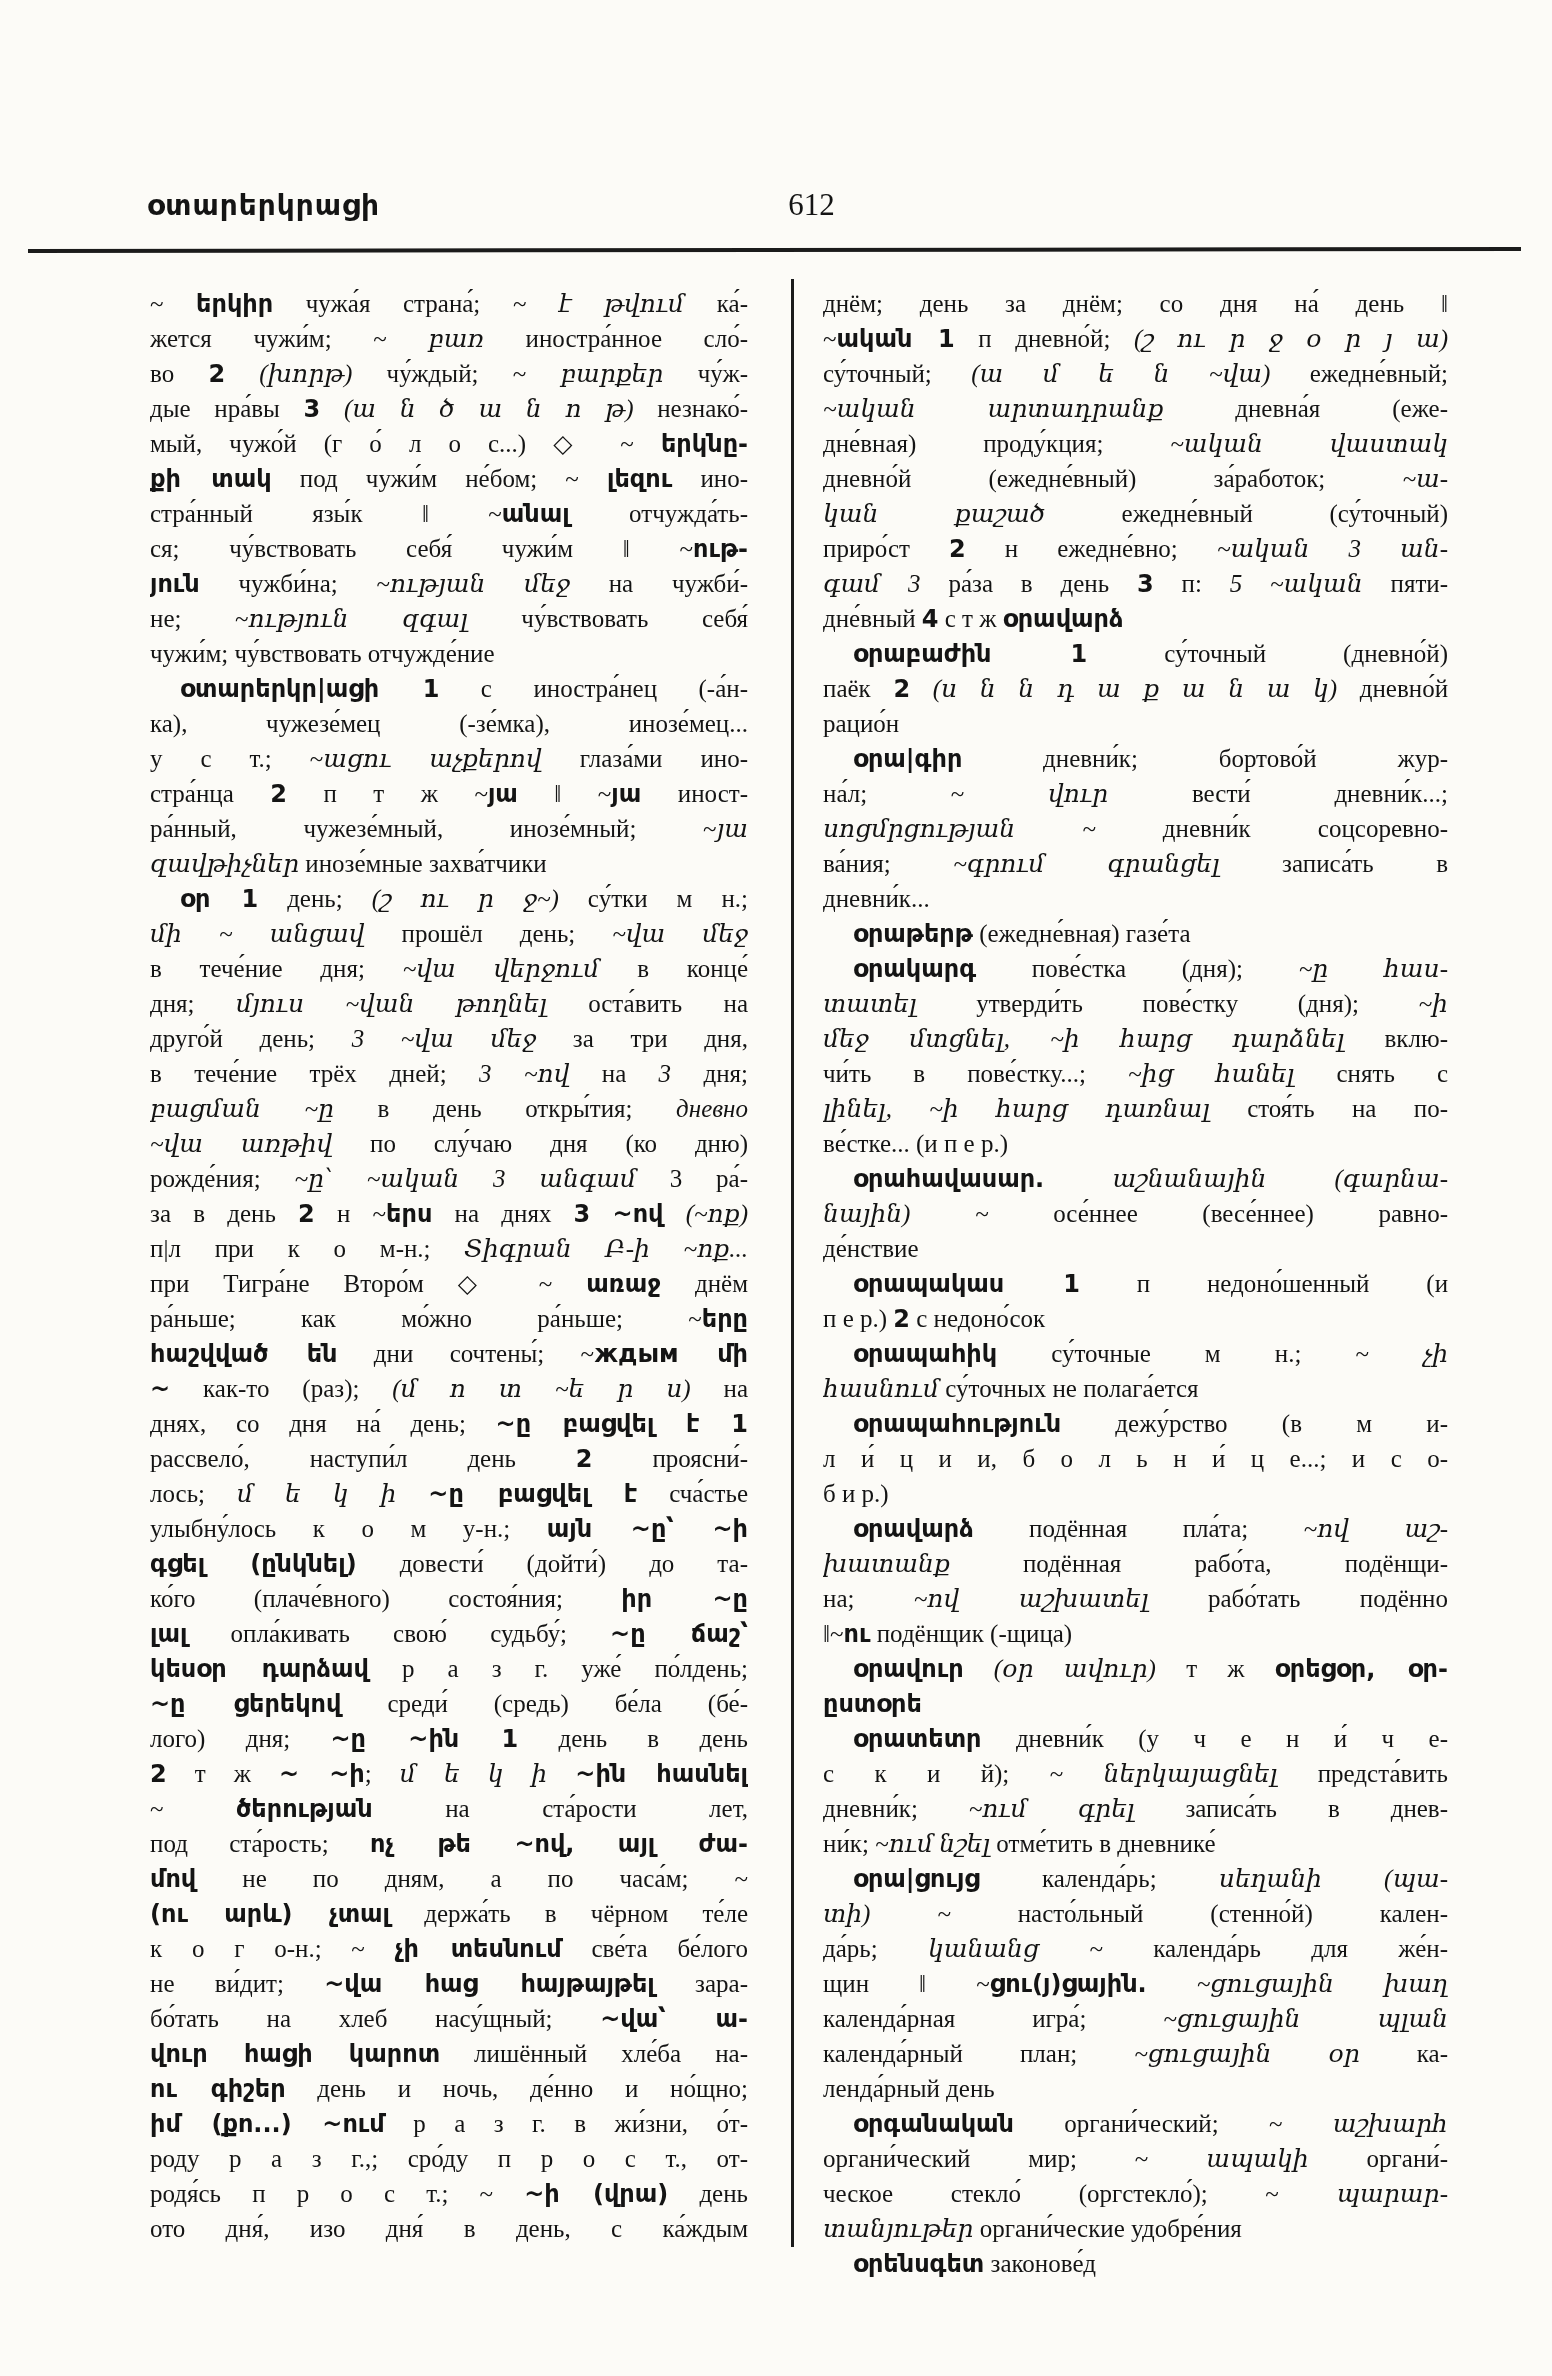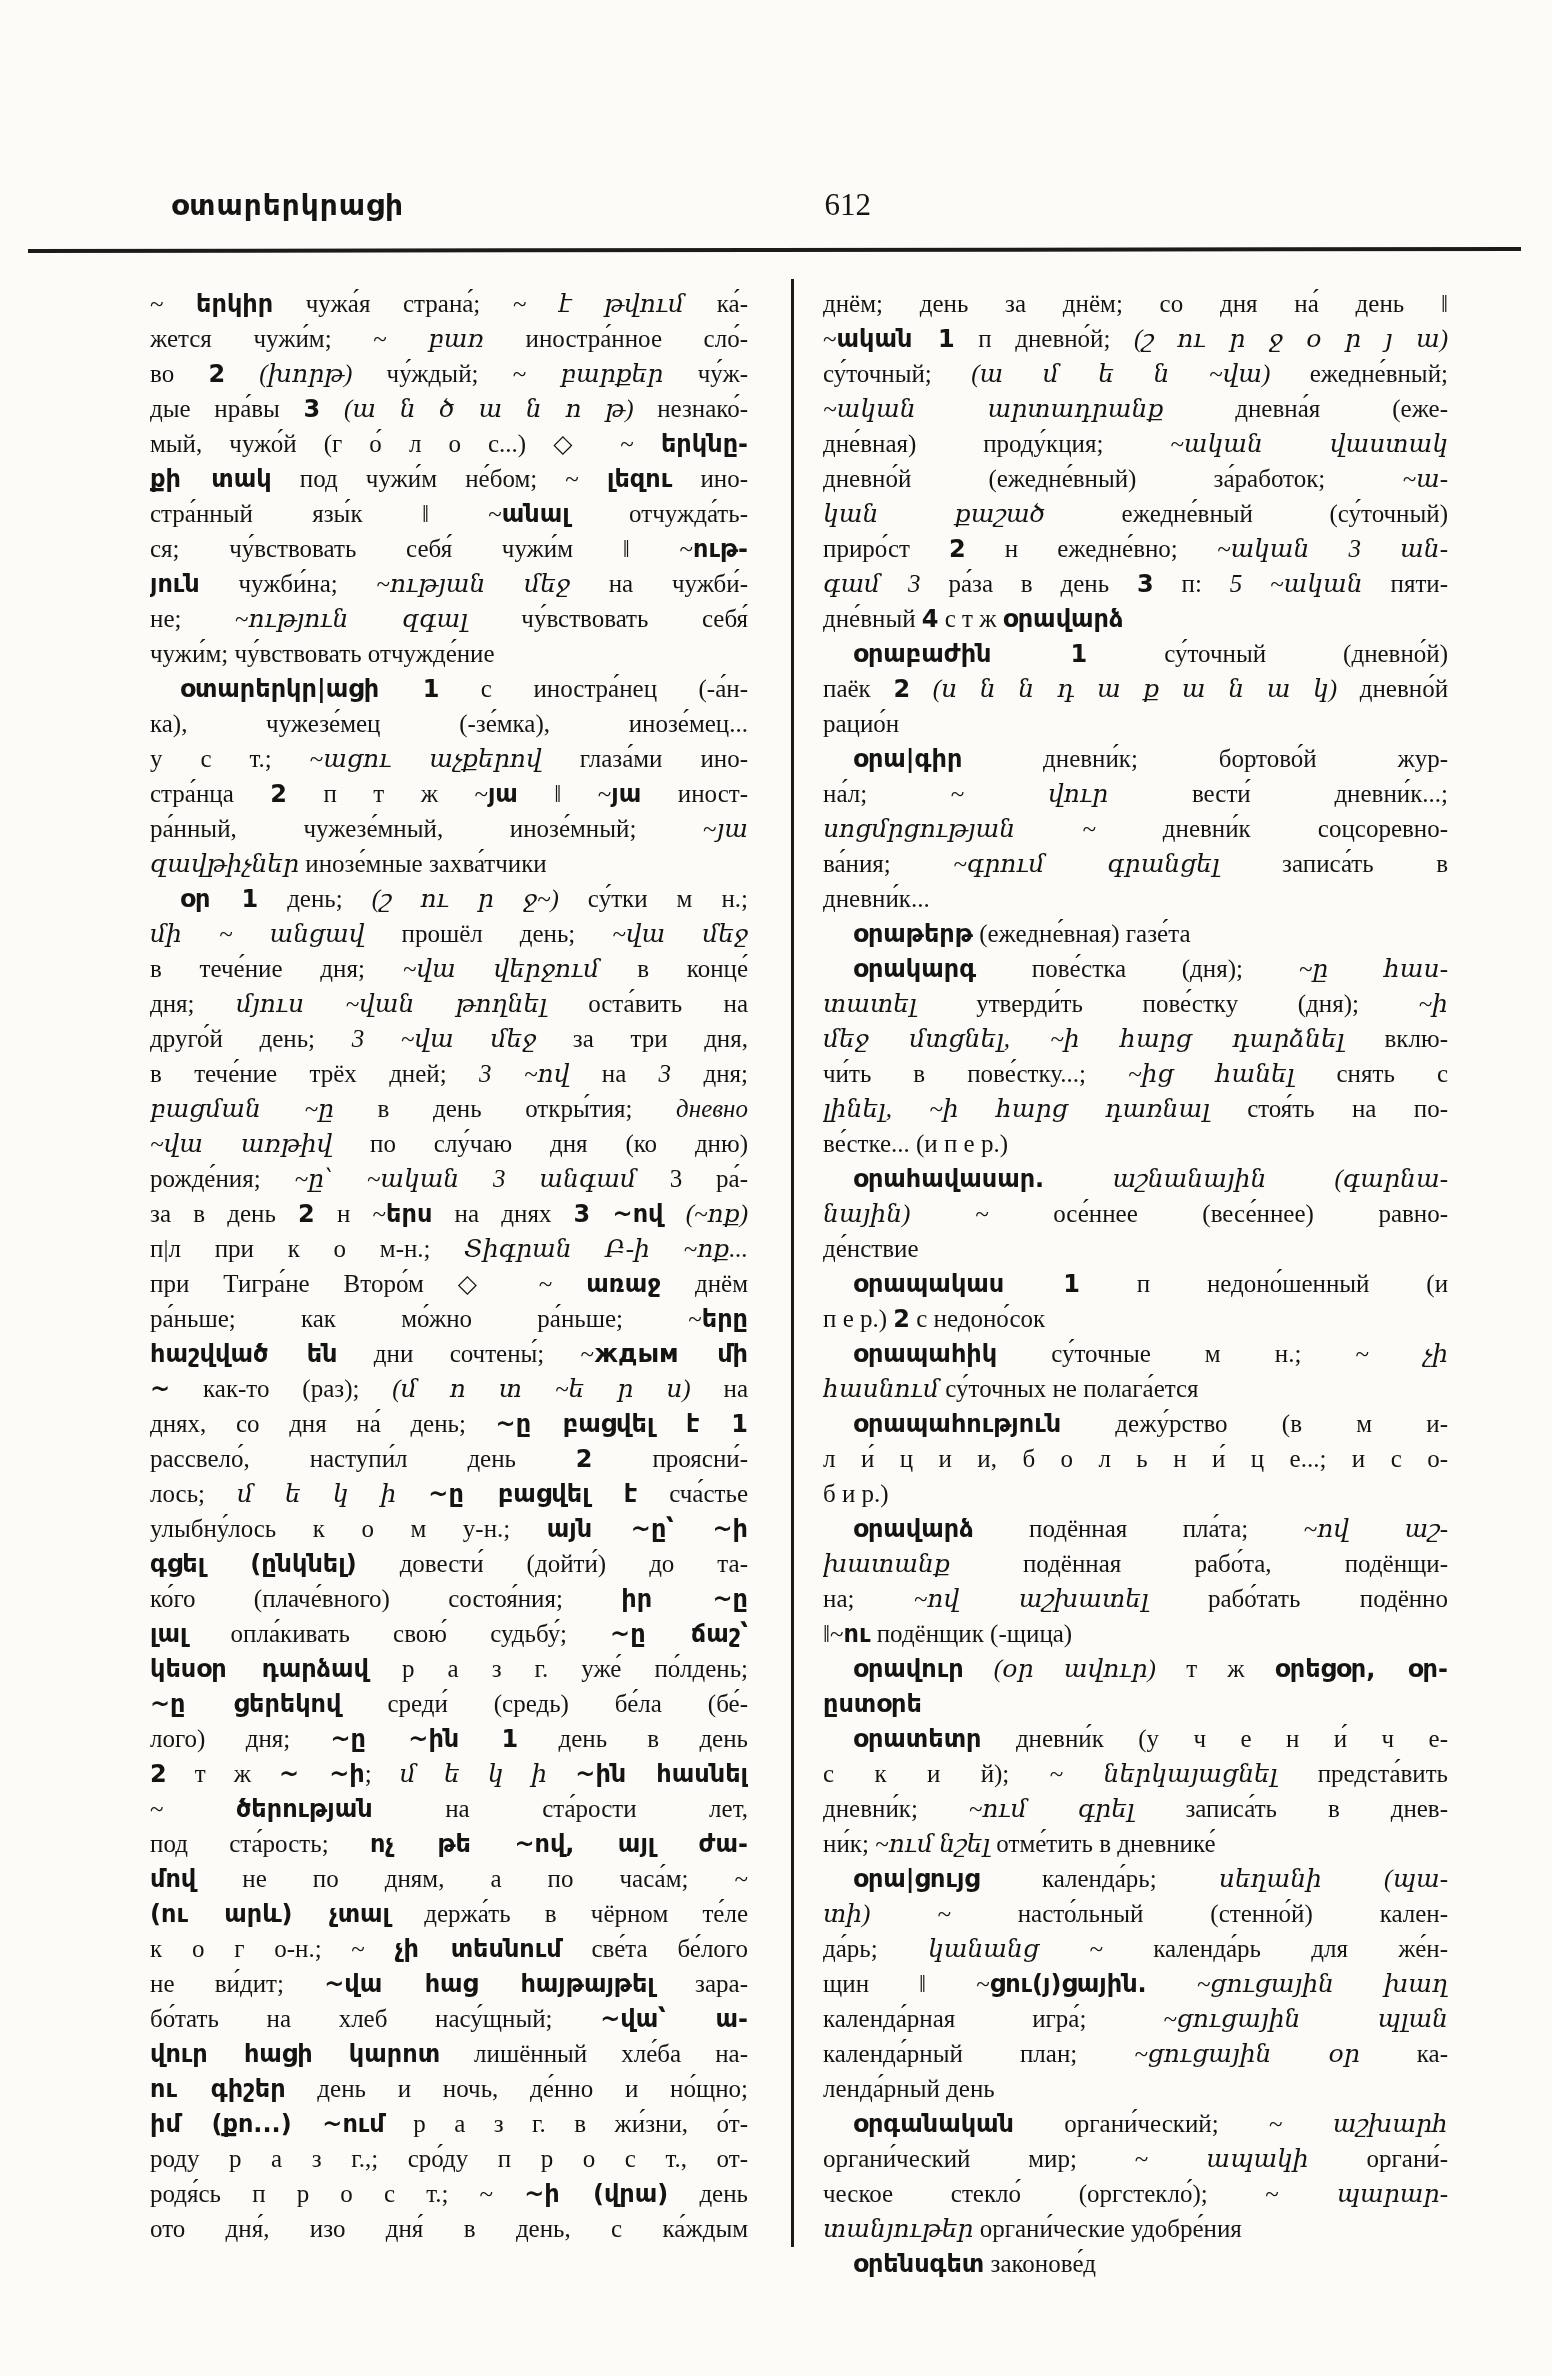--- a/index.html
+++ b/index.html
@@ -9,25 +9,24 @@
     background:#fcfbf7;
     font-family:"Liberation Serif","DejaVu Serif","DejaVu Sans",serif;
     color:#141414;
     overflow:hidden;
   }
   .headword{
     position:absolute;left:147px;top:190px;
     font-weight:bold;font-size:28px;line-height:32px;
     font-family:"DejaVu Sans","Liberation Serif",sans-serif;
     letter-spacing:1px;
-    margin-left:24px;
   }
   .pageno{
     position:absolute;left:752px;top:188px;width:119px;
-    text-align:right;font-size:31px;line-height:34px;
+    text-align:center;font-size:31px;line-height:34px;
   }
   .rule-h{
     position:absolute;left:28px;top:248px;width:1493px;height:4px;
     background:#1b1b1b;transform:rotate(-0.08deg);
   }
   .rule-v{
     position:absolute;left:791px;top:279px;width:3px;height:1968px;
     background:#1b1b1b;
   }
   .col{position:absolute;top:286px;}

